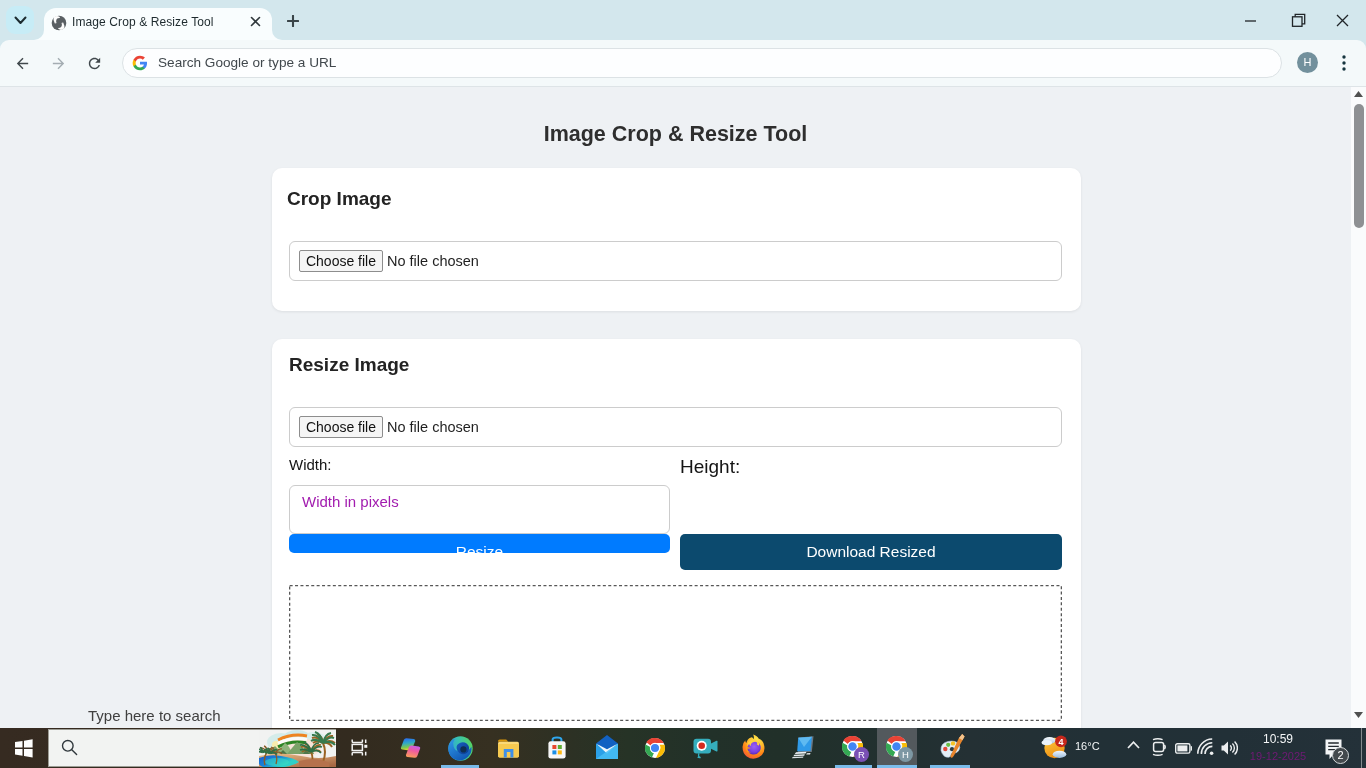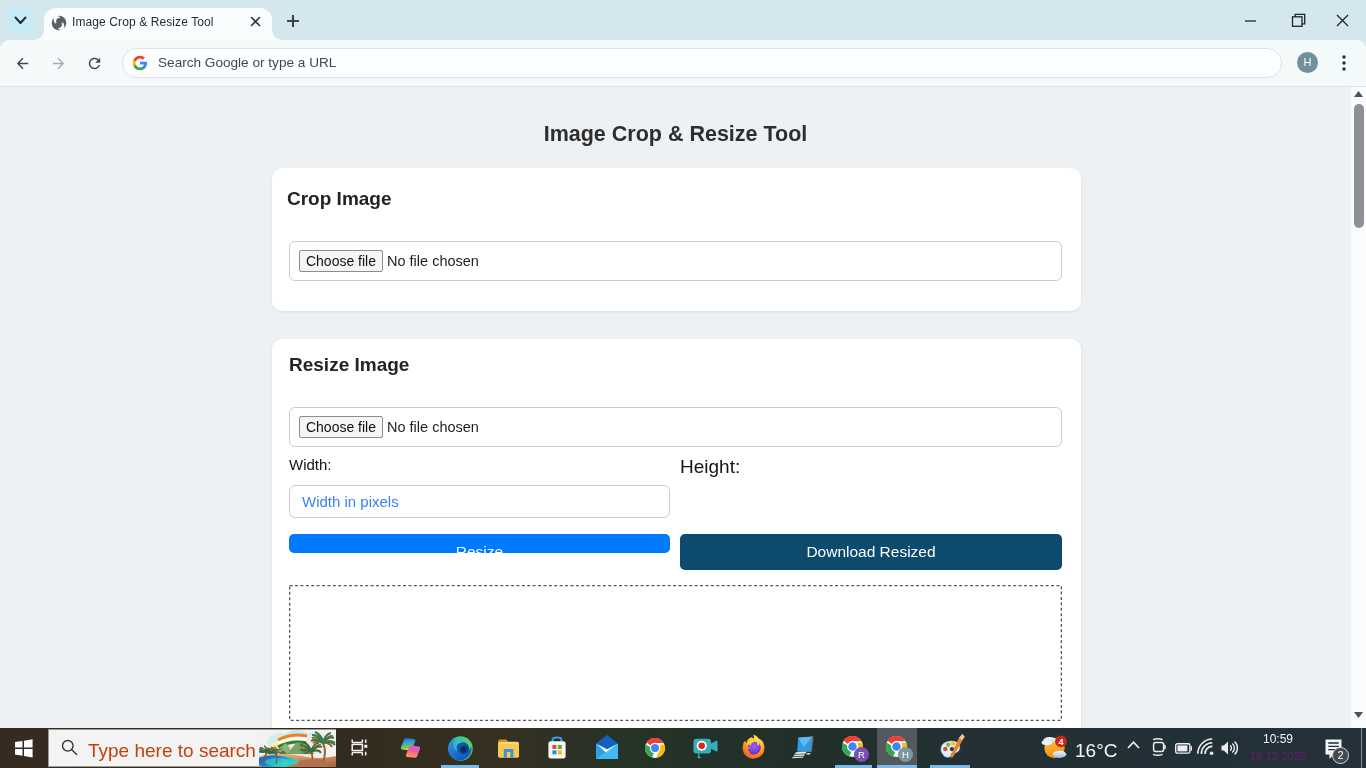--- a/index.html
+++ b/index.html
@@ -100,21 +100,21 @@
   <div style="position:absolute;left:387px;top:166px;font-size:14.5px;color:#1f1f1f">No file chosen</div>
 
   <div style="position:absolute;left:272px;top:252px;width:809px;height:500px;background:#fff;border-radius:10px;box-shadow:0 1px 3px rgba(0,0,0,0.08)"></div>
   <div style="position:absolute;left:289px;top:267px;font-size:19px;font-weight:bold;color:#232323">Resize Image</div>
   <div style="position:absolute;left:289px;top:320px;width:773px;height:40px;background:#fff;border:1px solid #ccc;border-radius:6px"></div>
   <div style="position:absolute;left:299px;top:329px;width:84px;height:22px;background:#f5f5f5;border:1px solid #8d8d8d;border-radius:2px;font-size:14px;color:#111;text-align:center;line-height:20px">Choose file</div>
   <div style="position:absolute;left:387px;top:332px;font-size:14.5px;color:#1f1f1f">No file chosen</div>
 
   <div style="position:absolute;left:289px;top:369px;font-size:15px;color:#141414">Width:</div>
   <div style="position:absolute;left:680px;top:369px;font-size:19px;color:#141414">Height:</div>
-  <div style="position:absolute;left:289px;top:398px;width:381px;height:33px;background:#fff;border:1px solid #ccc;border-radius:6px;font-size:15px;color:#3b82f6;line-height:32px;padding-left:12px">Width in pixels</div>
+  <div style="position:absolute;left:289px;top:398px;width:381px;height:49px;background:#fff;border:1px solid #ccc;border-radius:6px;font-size:15px;color:#a21caf;line-height:32px;padding-left:12px">Width in pixels</div>
 
   <div style="position:absolute;left:289px;top:447px;width:381px;height:19px;background:#007bff;border-radius:5px;color:#fff;font-size:15.5px;text-align:center;line-height:36px">Resize</div>
   <div style="position:absolute;left:680px;top:447px;width:382px;height:36px;background:#0c4a6e;border-radius:5px;color:#fff;font-size:15.5px;text-align:center;line-height:36px">Download Resized</div>
 
   <div style="position:absolute;left:289px;top:498px;width:773px;height:136px;background:#fff"></div>
   <svg style="position:absolute;left:289px;top:498px" width="773" height="136" viewBox="0 0 773 136">
       <rect x="0.65" y="0.65" width="771.7" height="134.7" fill="none" stroke="#575757" stroke-width="1.3" stroke-dasharray="3 2.4"></rect>
     </svg>
 </div>
 
@@ -134,21 +134,21 @@
 <path d="M9 1.7 L17.6 0.3 L17.6 8.6 L9 8.6 Z" fill="#fdfdfd"></path>
 <path d="M0 10.1 L7.5 10.1 L7.5 16.8 L0 15.6 Z" fill="#fdfdfd"></path>
 <path d="M9 10.1 L17.6 10.1 L17.6 18.4 L9 17 Z" fill="#fdfdfd"></path>
 </svg>
 
 <div class="abs" style="left:48px;top:729px;width:288px;height:38px;background:#f2f3f2;border:1px solid #9c9c94"></div>
 <svg class="abs" style="left:61px;top:739px" width="17" height="17" viewBox="0 0 17 17" fill="none">
     <circle cx="6.8" cy="6.8" r="5.3" stroke="#30373c" stroke-width="1.4"></circle>
     <path d="M10.8 10.8 L15.6 15.6" stroke="#30373c" stroke-width="1.4" stroke-linecap="round"></path>
   </svg>
-<div class="abs" style="left:88px;top:740px;font-size:19px;color:#c2410c">Type here to search</div>
+<div class="abs" style="left:88px;top:707px;font-size:15px;color:#404040">Type here to search</div>
 
 <svg class="abs" style="left:259px;top:729.5px" width="77" height="37" viewBox="0 0 77 37">
 <defs>
 <linearGradient id="lake" x1="0" y1="0" x2="1" y2="0.6">
         <stop offset="0" stop-color="#1a58cc"></stop>
         <stop offset="0.45" stop-color="#1787d8"></stop>
         <stop offset="0.8" stop-color="#2fd0c8"></stop>
       </linearGradient>
 <linearGradient id="sand" x1="0" y1="0" x2="0.8" y2="1">
         <stop offset="0" stop-color="#ecc08a"></stop>
@@ -350,21 +350,21 @@
         <stop offset="1" stop-color="#9cbcdd"></stop>
       </linearGradient>
 </defs>
 <circle cx="13.5" cy="16" r="10.2" fill="url(#sun1)"></circle>
 <ellipse cx="8.5" cy="8.3" rx="6.2" ry="3.4" fill="url(#cl1)"></ellipse>
 <ellipse cx="5.8" cy="10.6" rx="5.2" ry="2.6" fill="#ecf3fa"></ellipse>
 <ellipse cx="18.5" cy="22.3" rx="6.8" ry="3.6" fill="url(#cl2)"></ellipse>
 <circle cx="20" cy="9.3" r="5.9" fill="#c8281c"></circle>
 <text x="20" y="12.6" font-size="9" font-weight="bold" fill="#fff" text-anchor="middle" font-family="Liberation Sans">4</text>
 </svg>
-<div class="abs" style="left:1075px;top:740px;font-size:19px;color:#f4f6f7">16°C</div>
+<div class="abs" style="left:1075px;top:740px;font-size:11px;color:#f4f6f7">16°C</div>
 
 <svg class="abs" style="left:1127px;top:741px" width="13" height="8" viewBox="0 0 13 8">
     <path d="M1 7 L6.5 1.2 L12 7" stroke="#eceeef" stroke-width="1.7" fill="none"></path>
   </svg>
 
 <svg class="abs" style="left:1151px;top:737px" width="17" height="20" viewBox="0 0 17 20" fill="none">
 <path d="M2 2.6 Q6.8 0.8 11.6 2.6" stroke="#eceeef" stroke-width="1.5"></path>
 <path d="M2 17.4 Q6.8 19.2 11.6 17.4" stroke="#eceeef" stroke-width="1.5"></path>
 <rect x="2.6" y="5.6" width="10" height="8.8" rx="2" stroke="#eceeef" stroke-width="1.5"></rect>
 <path d="M13.4 8 Q15 10 13.4 12" stroke="#eceeef" stroke-width="1.5"></path>

